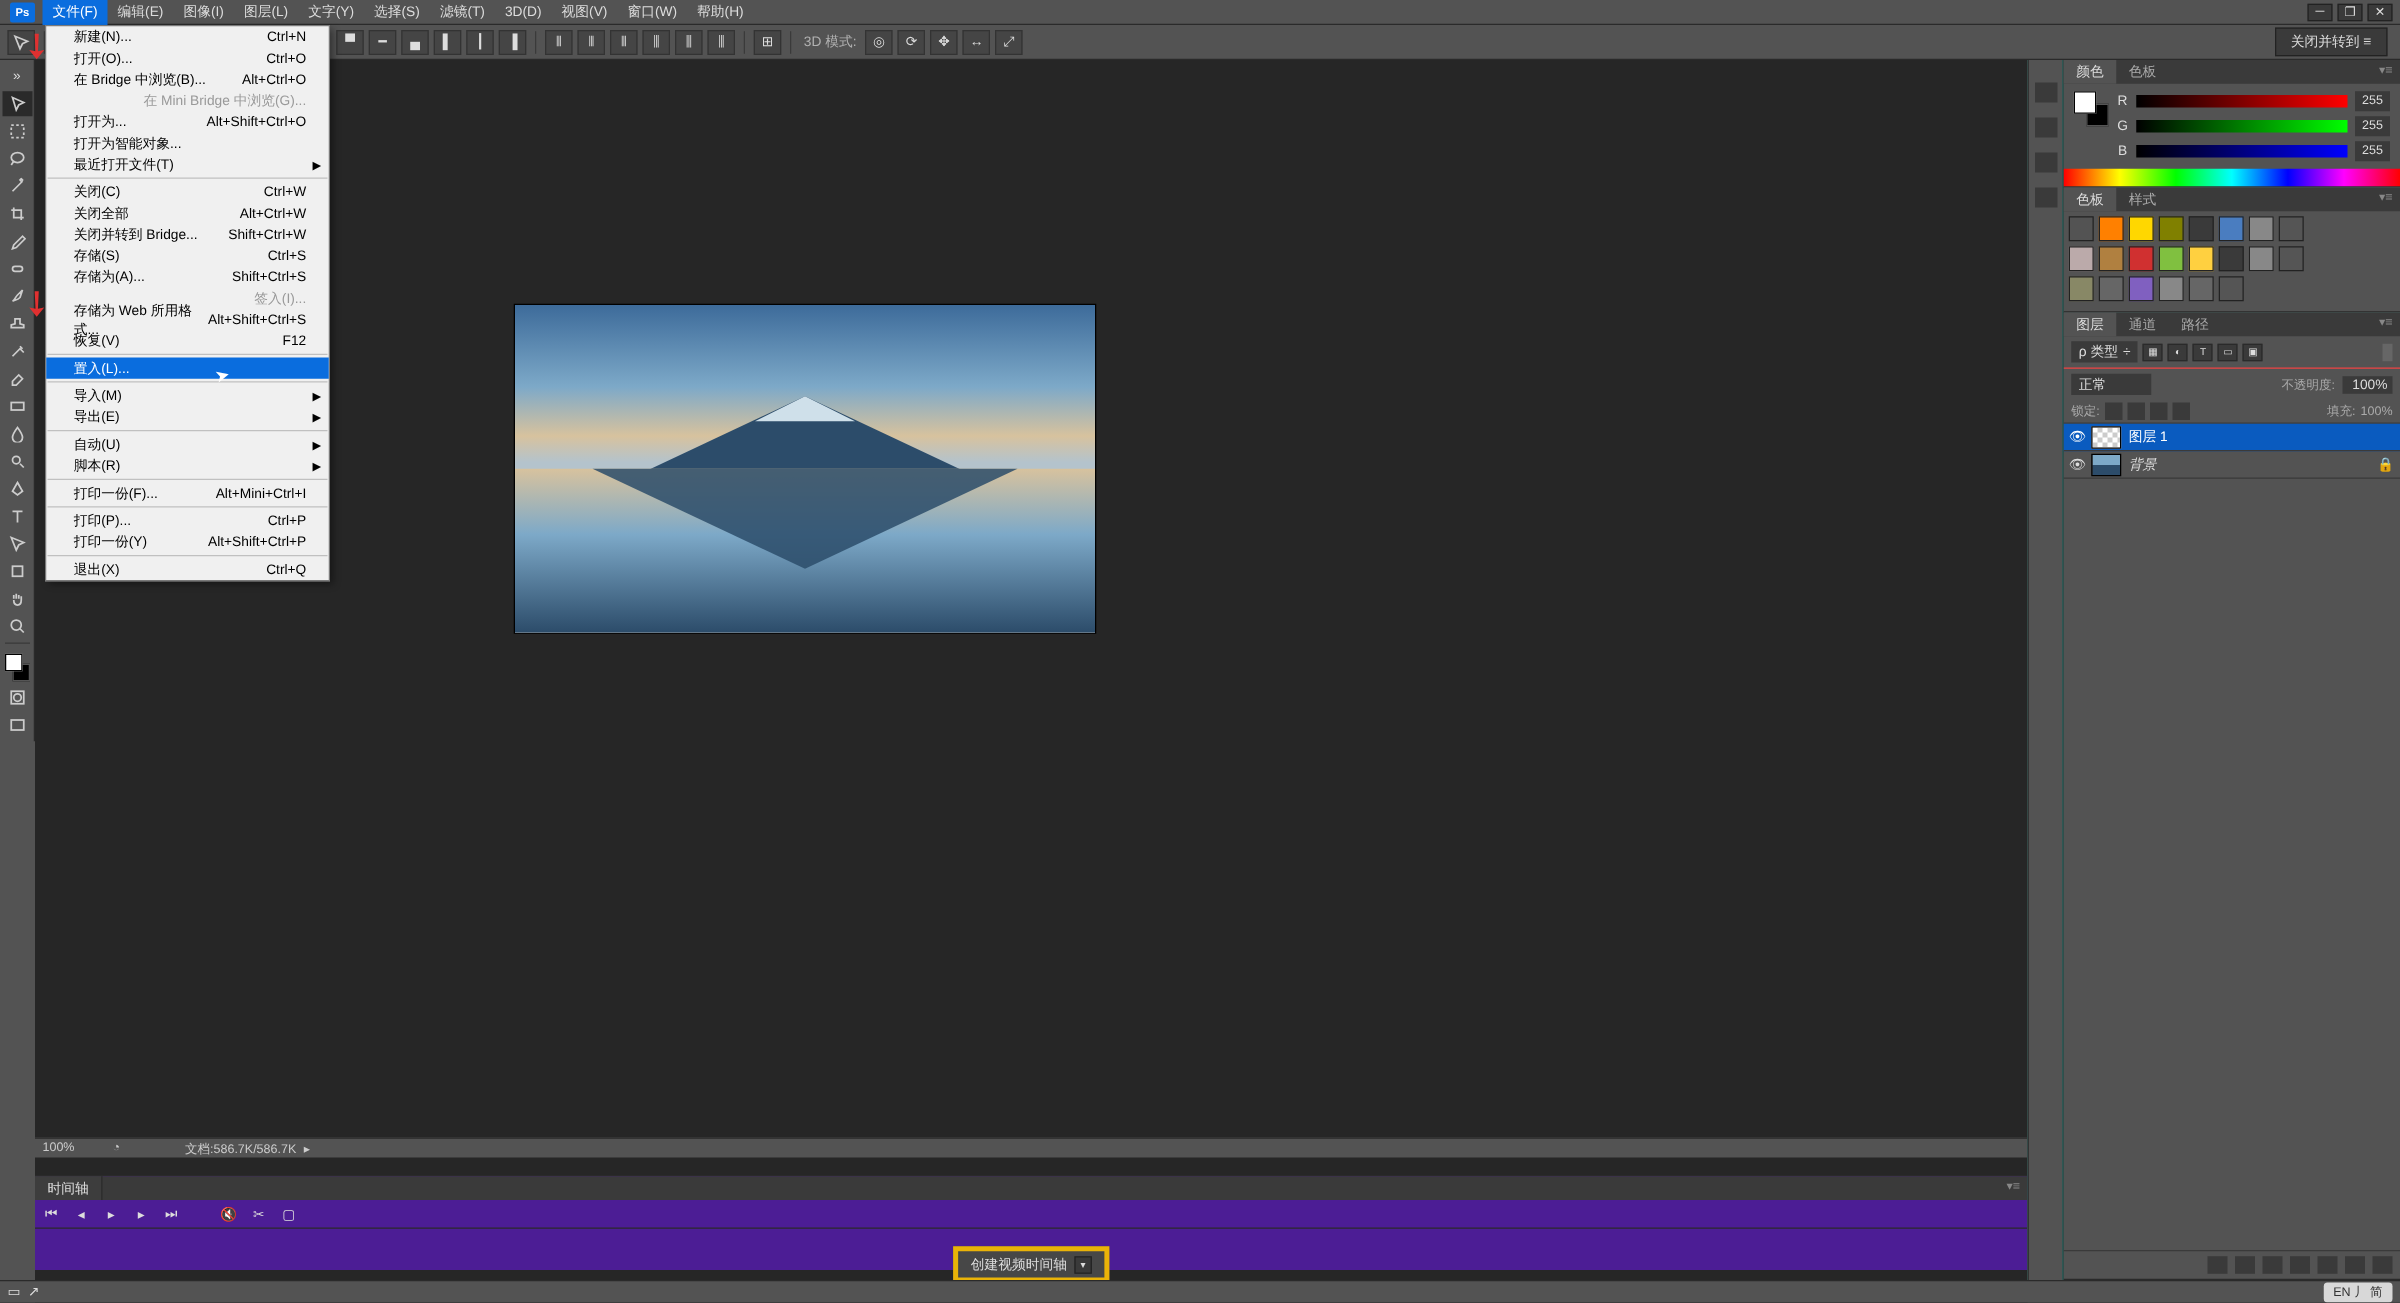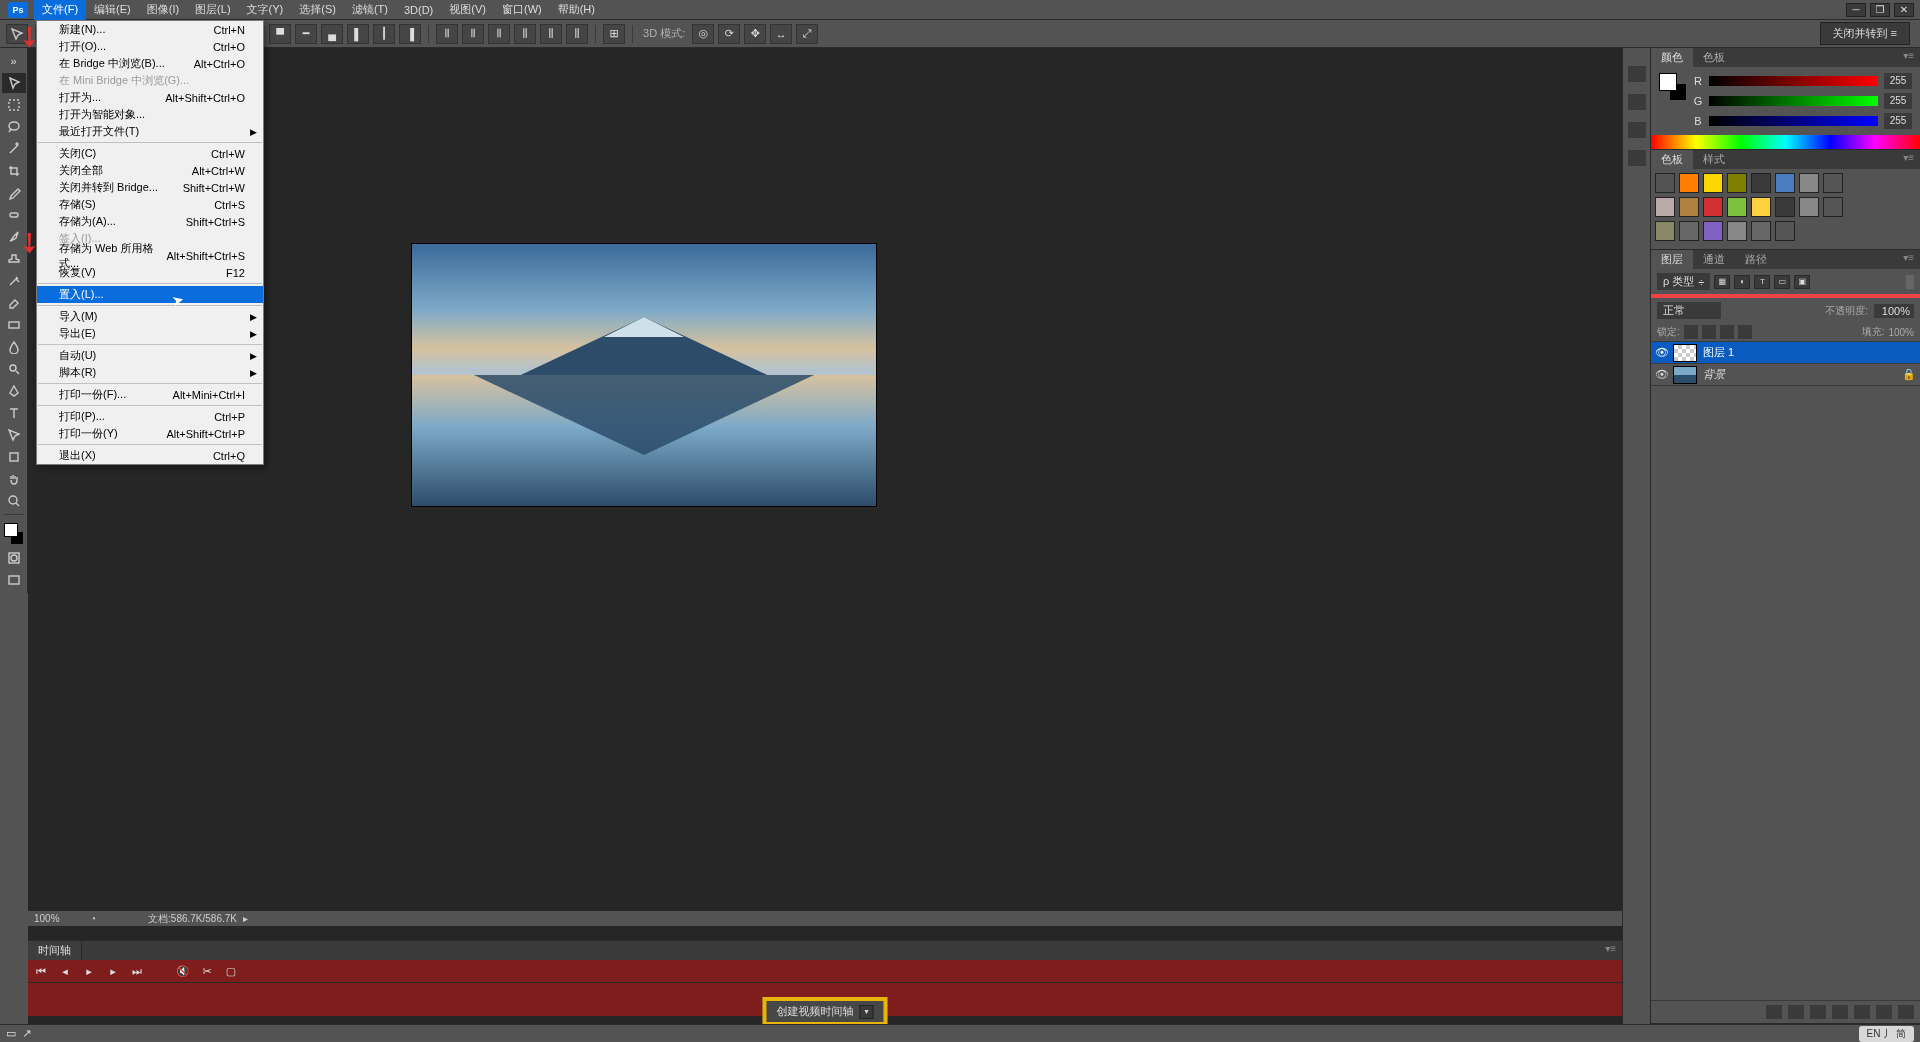--- a/index.html
+++ b/index.html
@@ -27,21 +27,21 @@
 .toolbar .tool.selected { background:#2a2a2a;}
 .toolbar .tsep { height:1px; width:20px; background:#3a3a3a; margin:2px 0;}
 .color-swatches { position:relative; width:24px; height:26px; margin-top:4px;}
 .cs-fg { position:absolute; left:2px; top:2px; width:14px; height:14px; background:#fff; border:1px solid #000;}
 .cs-bg { position:absolute; right:2px; bottom:2px; width:14px; height:14px; background:#000; border:1px solid #555;}
 
 
 .dropdown { position:absolute; left:36px; top:20px; width:228px; background:#f0f0f0; border:1px solid #7a7a7a; box-shadow:3px 3px 6px rgba(0,0,0,.4); color:#000; font-size:11px; z-index:100;}
 .dropdown .dmitem { display:flex; align-items:center; padding:2px 18px 2px 22px; height:17px; position:relative;}
 .dropdown .dmitem.hl { background:#0a6dde; color:#fff;}
-.dropdown .dmitem.disabled { color:#999;}
+.dropdown .dmitem.disabled { color:#999;justify-content:flex-end;}
 .dropdown .dmitem .short { margin-left:auto;}
 .dropdown .dmitem .arrow { position:absolute; right:6px; font-size:9px;}
 .dropdown .dmsep { height:1px; background:#c0c0c0; margin:2px 1px;}
 
 .anno { position:absolute; left:18px; font-size:28px; color:#e03030; z-index:101; transform:rotate(45deg);}
 
 
 .main { position:absolute; left:28px; top:48px; right:298px; bottom:0; background:#262626;}
 .canvas-img { position:absolute; left:384px; top:196px; width:464px; height:262px; background:#fff; box-shadow:0 0 0 1px #000;}
 .sky { position:absolute; inset:0; background:linear-gradient(180deg,#3d6b9a 0%,#7da9c8 25%,#d7c29e 40%,#b4c3cc 48%,#b4c3cc 50%);}
@@ -49,21 +49,21 @@
 .snow { position:absolute; left:50%; top:28%; width:0; height:0; transform:translateX(-50%); border-left:40px solid transparent; border-right:40px solid transparent; border-bottom:20px solid #cfe0ea;}
 .water { position:absolute; left:0; right:0; top:50%; bottom:0; background:linear-gradient(180deg,#d7c29e 0%,#7da9c8 40%,#2c4c6a 100%);}
 .mountain-ref { position:absolute; left:50%; top:50%; width:0; height:0; transform:translateX(-50%) scaleY(-1); border-left:170px solid transparent; border-right:170px solid transparent; border-bottom:80px solid #2c4c6a; opacity:.85;}
 
 
 .statusbar { position:absolute; left:28px; bottom:116px; right:298px; height:16px; background:#535353; display:flex; align-items:center; padding:0 6px; gap:6px; border-top:1px solid #2a2a2a; font-size:10px; color:#ccc;}
 .statusbar .zoom { width:50px;}
 .statusbar .doc { margin-left:46px;}
 
 
-.timeline { position:absolute; left:28px; right:298px; bottom:26px; height:76px; background:#7f1d1d; border-top:1px solid #2a2a2a;}
+.timeline { position:absolute; left:28px; right:298px; bottom:26px; height:76px; background:#4c1d95; border-top:1px solid #2a2a2a;}
 .tl-tab { background:#3d3d3d; padding:2px 10px; display:inline-block; font-size:11px; border-right:1px solid #2a2a2a;}
 .tl-ctrls { display:flex; align-items:center; padding:4px 6px; gap:10px; border-bottom:1px solid #2a2a2a;}
 .tl-ctrls .tb { width:14px; height:14px; display:flex; align-items:center; justify-content:center;}
 .tl-body { position:relative; height:48px;}
 .tl-btn { position:absolute; left:50%; top:14px; transform:translateX(-50%); background:#474747; border:4px solid #eab308; padding:3px 10px; display:flex; align-items:center; gap:6px;}
 .tl-btn .dd { width:14px; height:14px; background:#3a3a3a; border:1px solid #222; display:flex; align-items:center; justify-content:center; font-size:8px;}
 
 
 .osbar { position:absolute; left:0; right:0; bottom:0; height:18px; background:#535353; display:flex; align-items:center; border-top:1px solid #2a2a2a; padding:0 6px;}
 .ime { margin-left:auto; background:#d8d8d8; color:#333; border-radius:3px; padding:1px 8px; font-size:10px;}
@@ -93,21 +93,21 @@
 .srow .track.b { background:linear-gradient(90deg,#000,#00f);}
 .srow .val { width:28px; height:16px; background:#3a3a3a; text-align:center; font-size:10px; line-height:16px;}
 .spectrum { height:14px; background:linear-gradient(90deg,#f00,#ff0,#0f0,#0ff,#00f,#f0f,#f00);}
 
 
 .sw-body { padding:4px;}
 .sw-row { display:flex; gap:4px; margin-bottom:4px;}
 .sw { width:20px; height:20px; border:1px solid #222;}
 
 
-.lay-top { padding:4px 6px; display:flex; gap:4px; align-items:center; border-bottom:4px solid #ef4444;}
+.lay-top { padding:4px 6px; display:flex; gap:4px; align-items:center; border-bottom:1px solid #ef4444;}
 .lay-top .sel { background:#3a3a3a; padding:1px 6px; display:flex; align-items:center; gap:4px;}
 .lay-top .ib { width:16px; height:14px; background:#3a3a3a; border:1px solid #2a2a2a; display:flex; align-items:center; justify-content:center; font-size:8px;}
 .lay-bl { padding:4px 6px; display:flex; gap:6px; align-items:center;}
 .lay-bl .sel2 { background:#3a3a3a; padding:1px 6px; width:64px;}
 .lay-bl .lab { font-size:10px; color:#aaa;}
 .lay-bl .pct { background:#3a3a3a; padding:1px 4px; width:40px; text-align:right;}
 .lay-lock { padding:2px 6px; display:flex; gap:4px; align-items:center; font-size:10px; color:#aaa; border-bottom:1px solid #3a3a3a;}
 .lay-lock .lk { width:14px; height:14px; background:#3a3a3a;}
 .layer-row { display:flex; align-items:center; height:22px; padding:0 4px; gap:6px; border-bottom:1px solid #3a3a3a;}
 .layer-row.sel { background:#0a5bbf; color:#fff;}

